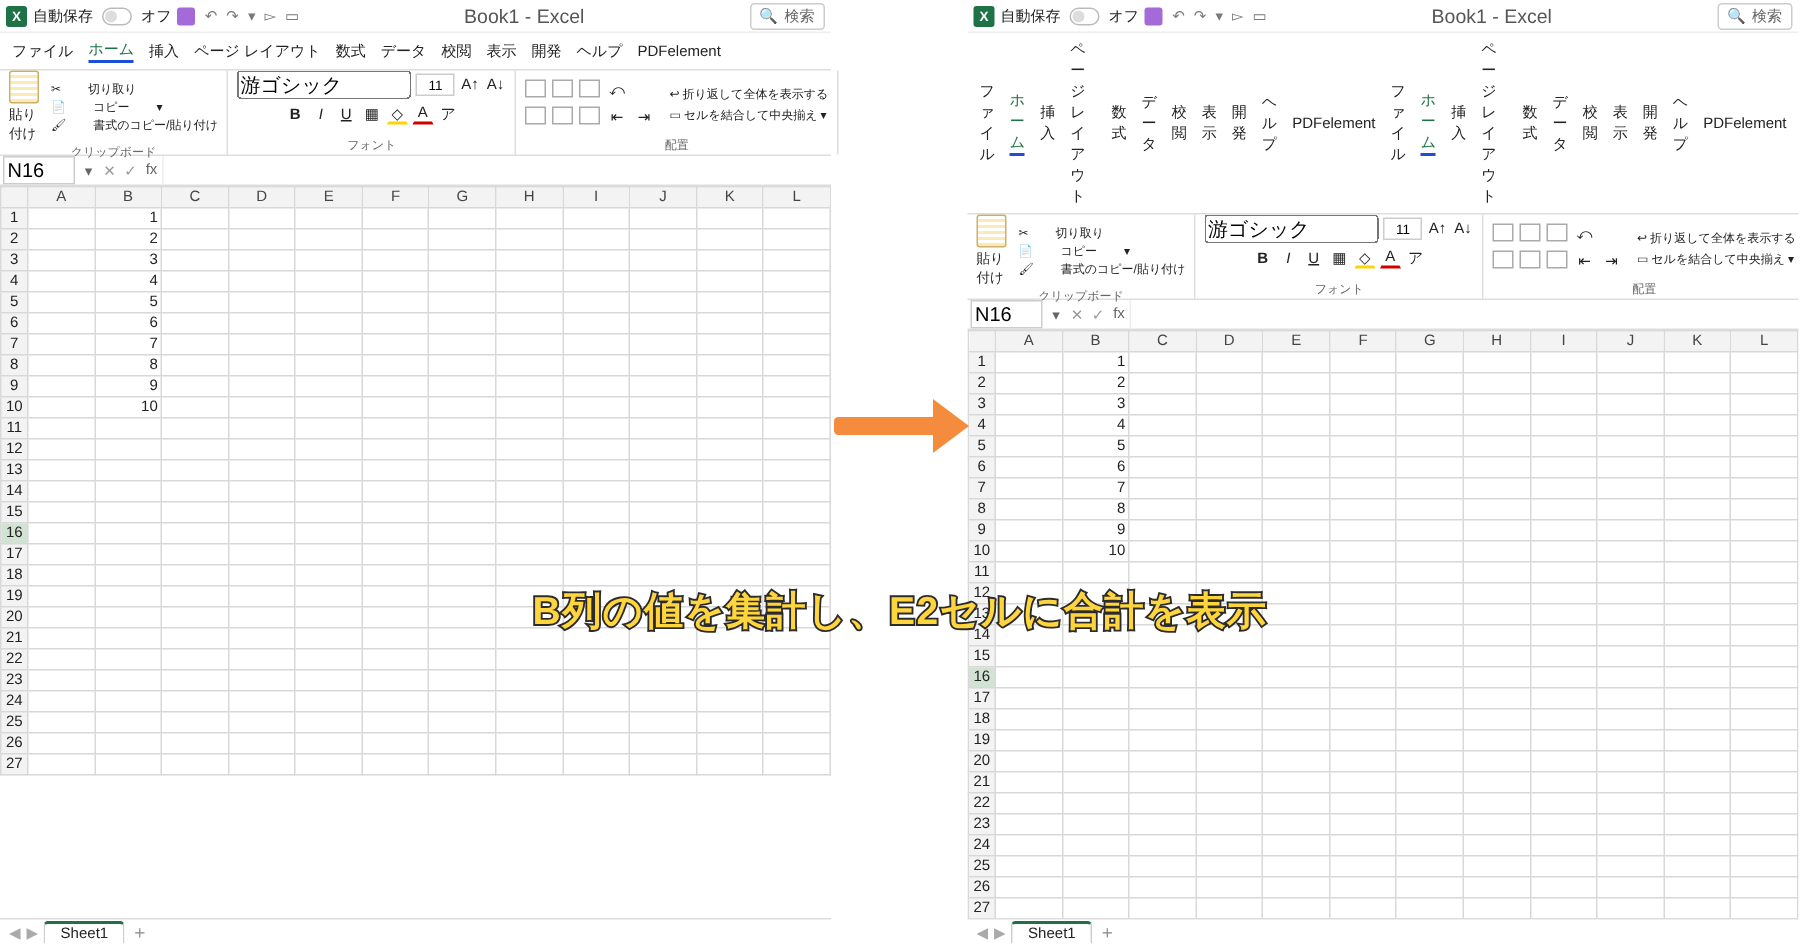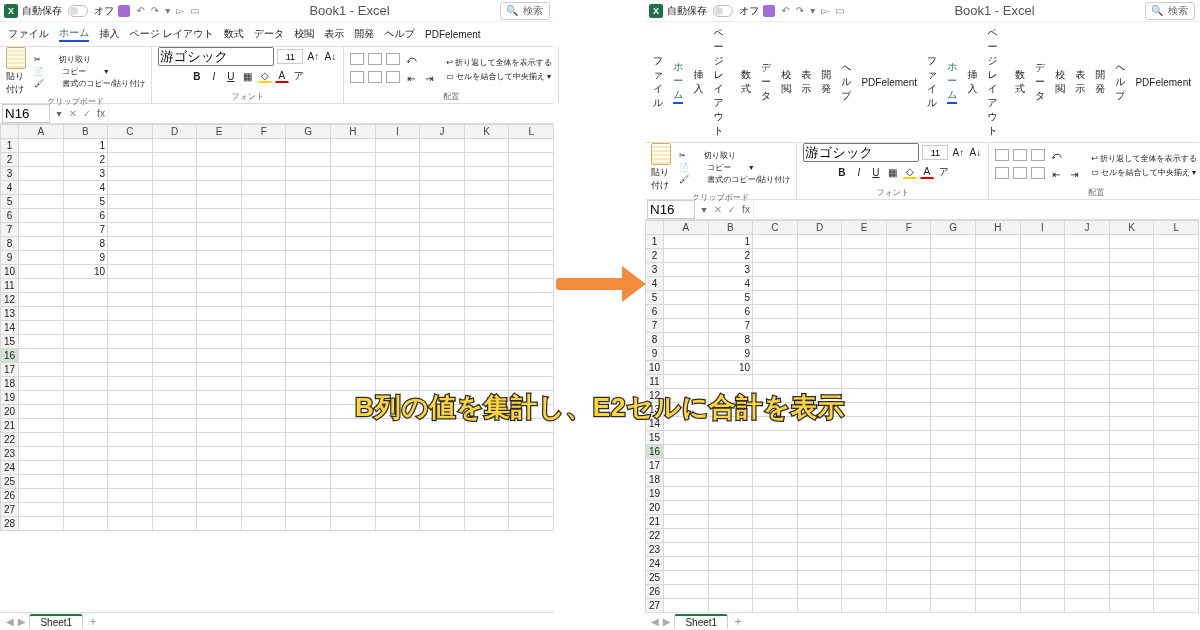--- a/index.html
+++ b/index.html
@@ -726,35 +726,20 @@
             <td></td>
             <td></td>
             <td></td>
             <td></td>
             <td></td>
             <td></td>
             <td></td>
             <td></td>
             <td></td>
           </tr>
-          <tr>
-            <td class="rowhdr">28</td>
-            <td></td>
-            <td></td>
-            <td></td>
-            <td></td>
-            <td></td>
-            <td></td>
-            <td></td>
-            <td></td>
-            <td></td>
-            <td></td>
-            <td></td>
-            <td></td>
-          </tr>
         </tbody>
       </table>
   </div>
 
   <div class="sheettabs">
     <span class="nav-tri">◀</span>
     <span class="nav-tri">▶</span>
     <span class="sheettab active">Sheet1</span>
     <span class="sheetplus">＋</span>
   </div>

